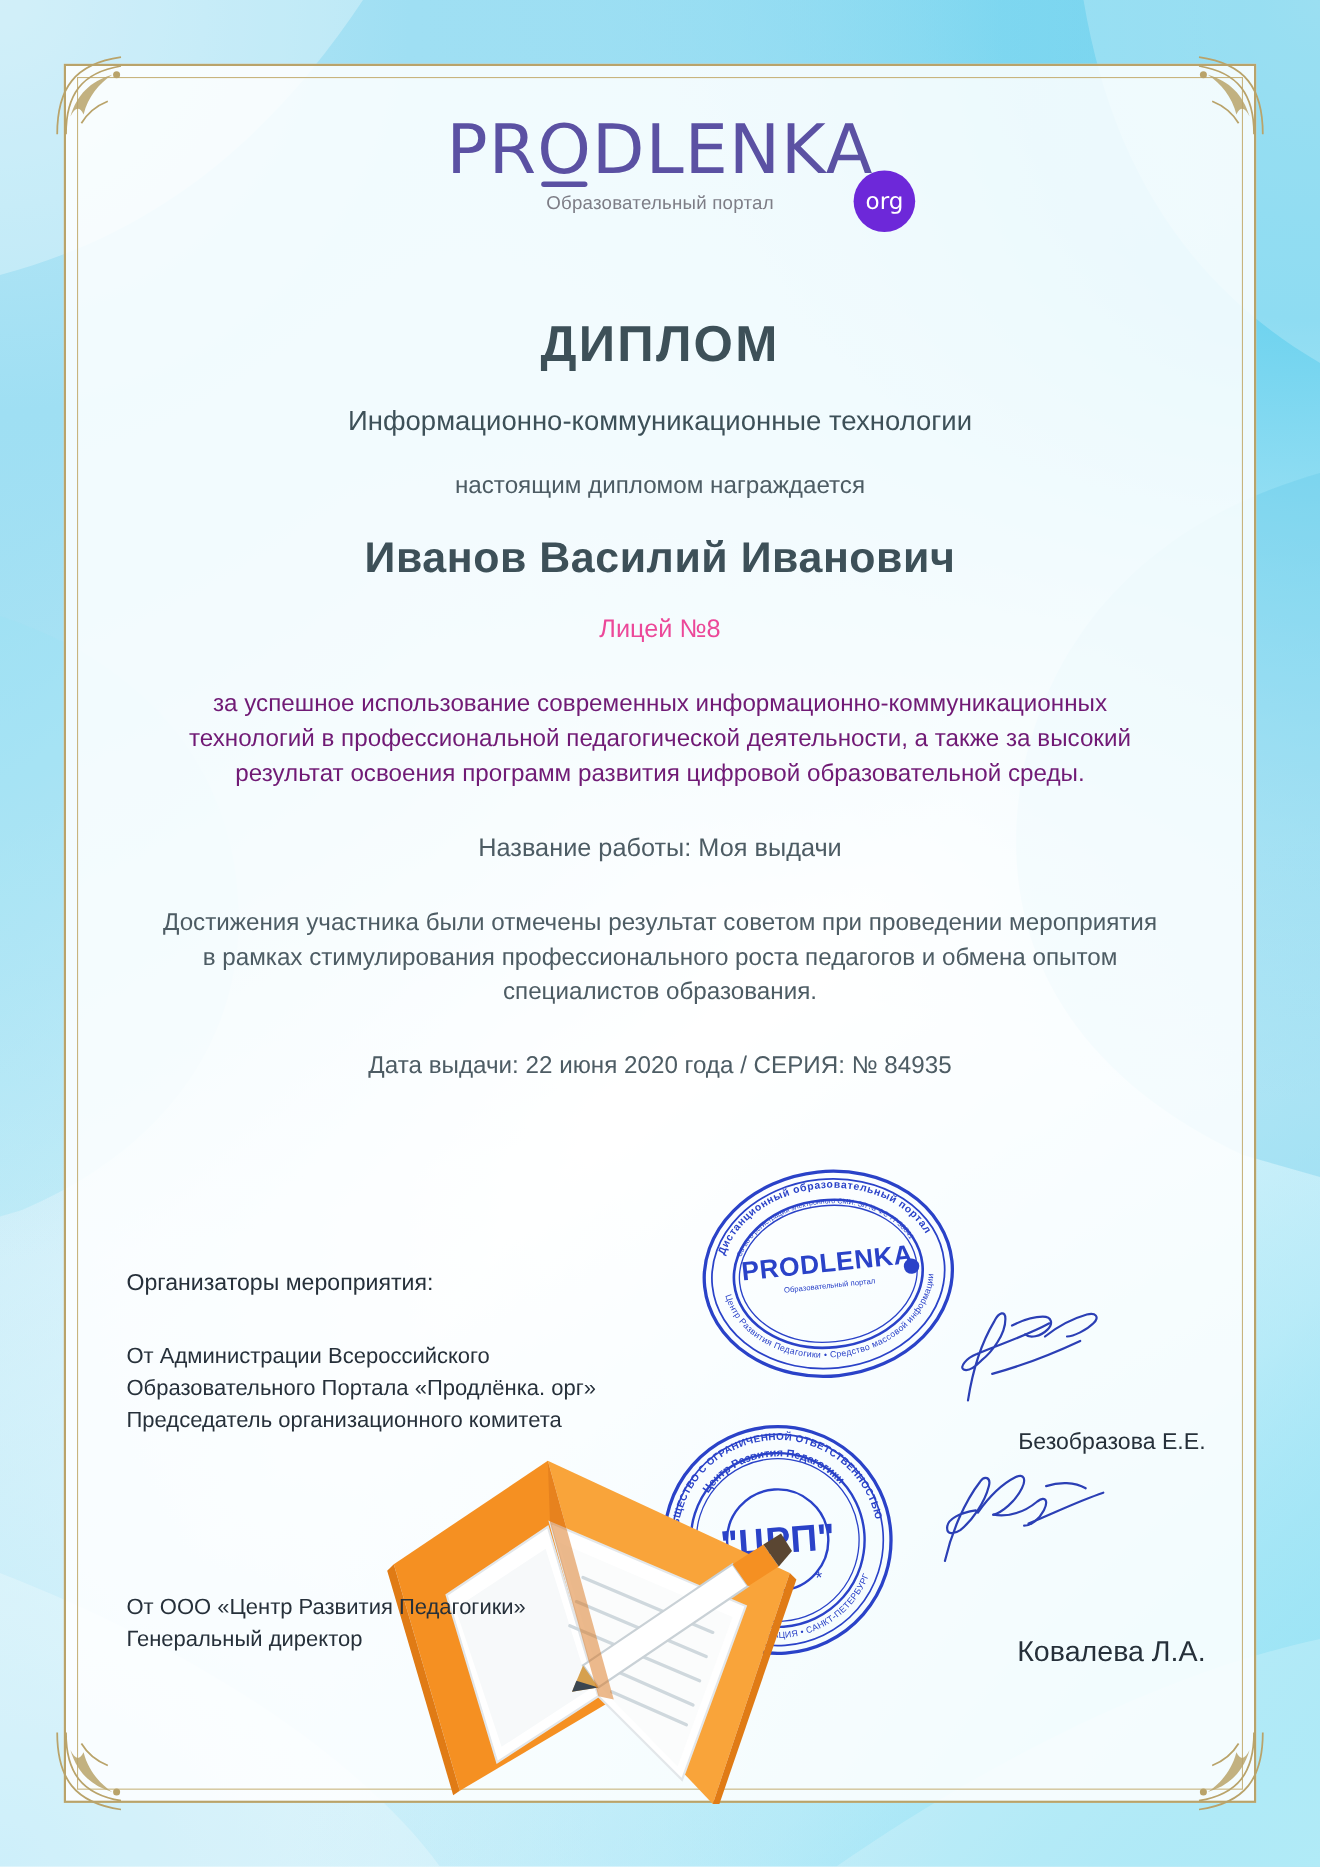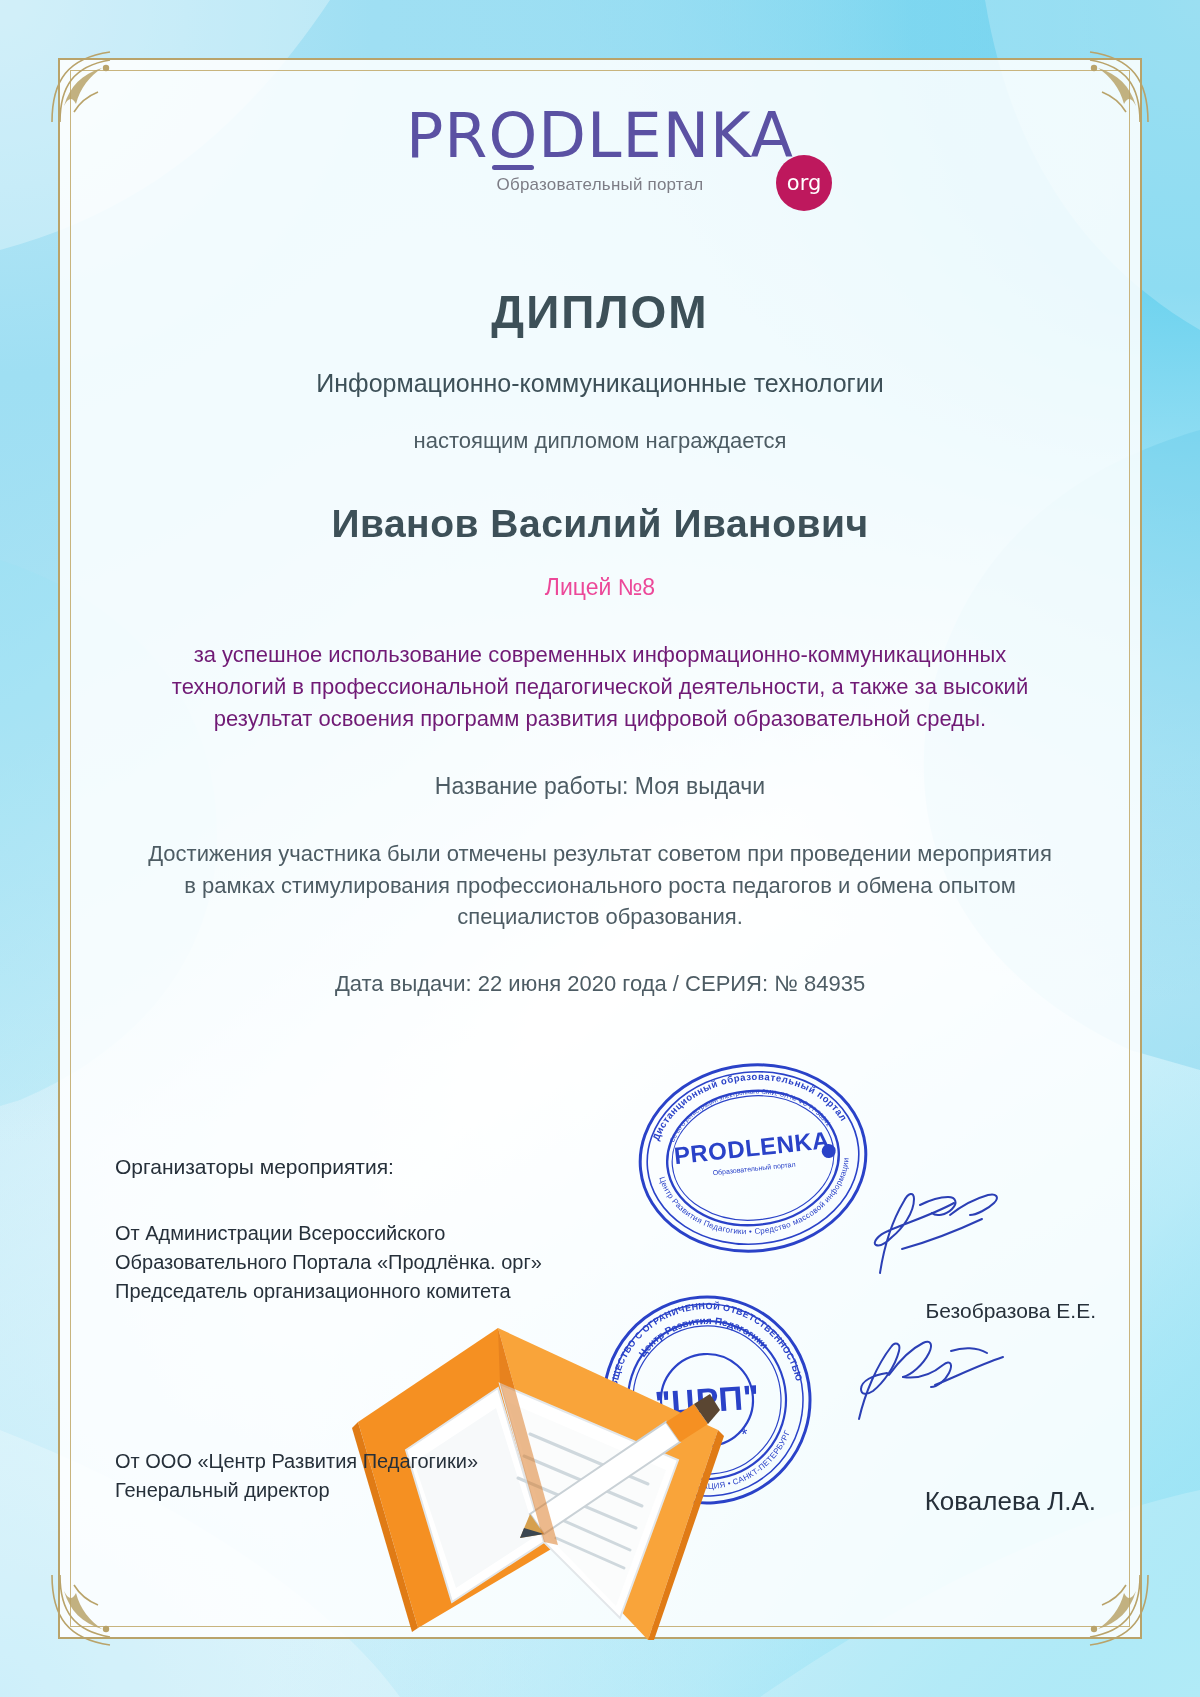--- a/index.html
+++ b/index.html
@@ -97,21 +97,21 @@
     height: 5px;
     background: #5b51a3;
     border-radius: 3px;
   }
   .logo-org {
     position: absolute;
     right: -38px;
     bottom: -16px;
     width: 56px; height: 56px;
     border-radius: 50%;
-    background: #be185d;
+    background: #6d28d9;
     color: #ffffff;
     font-size: 21px;
     line-height: 56px;
     text-align: center;
     font-family: "DejaVu Sans", sans-serif;
   }
   .logo-sub {
     font-size: 17px;
     color: #7d7d86;
     margin-top: 8px;
@@ -130,21 +130,21 @@
     font-size: 25px;
     font-weight: normal;
     color: #3d5058;
   }
   .awarded-line {
     margin-top: 30px;
     font-size: 22px;
     color: #4d5c64;
   }
   .recipient {
-    margin-top: 48px;
+    margin-top: 32px;
     font-size: 39px;
     font-weight: bold;
     color: #3d5058;
     letter-spacing: 0.5px;
   }
   .organization {
     margin-top: 28px;
     font-size: 23px;
     color: #ec4899;
   }

